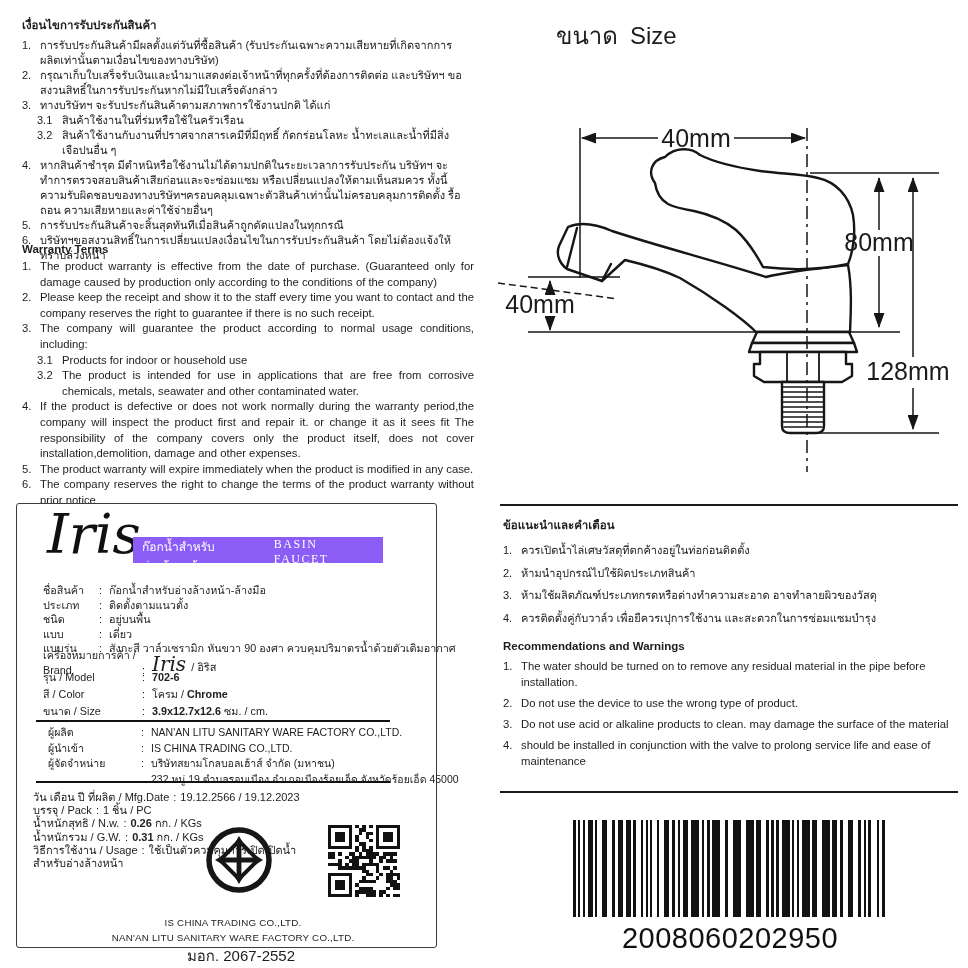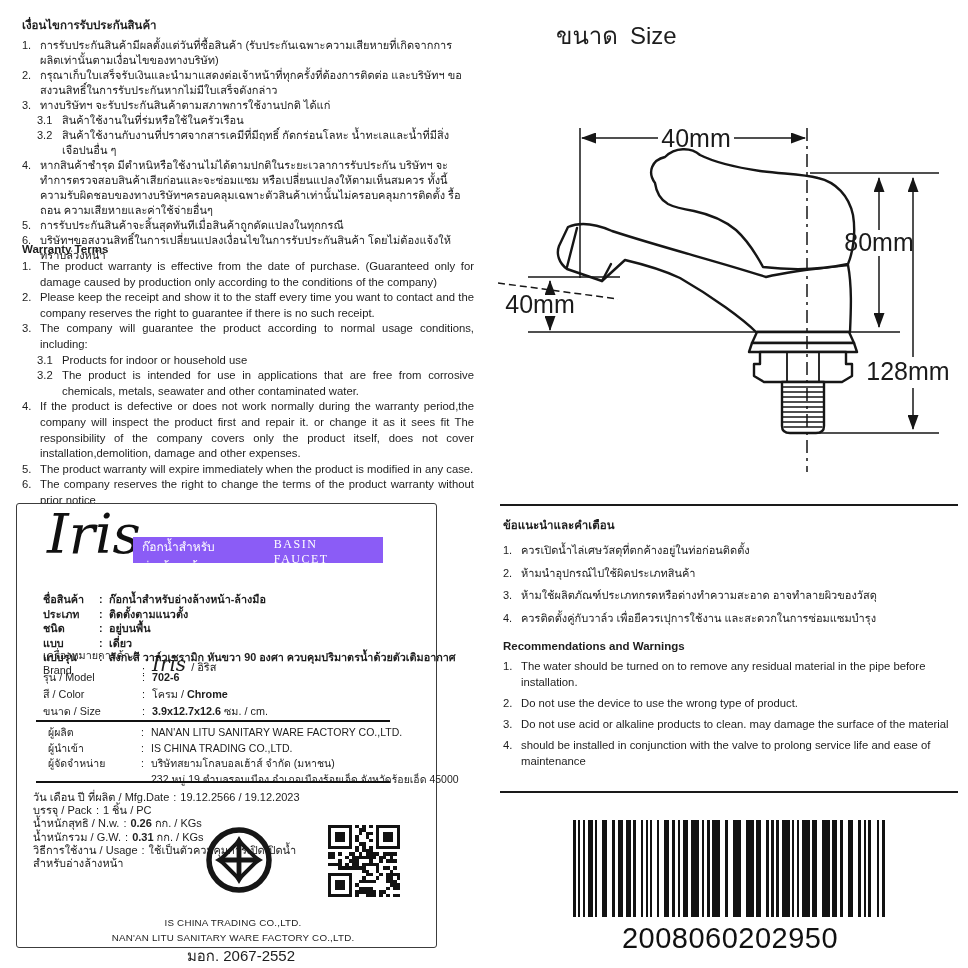--- a/index.html
+++ b/index.html
@@ -33,21 +33,21 @@
   #barcode-number{font-size:29px;letter-spacing:.5px;margin-top:1px;color:#111;}
   
   #label-box{left:16px;top:503px;width:419px;height:443px;border:1.5px solid #3c3c3c;border-radius:3px;background:#fff;}
   #iris-logo{left:30px;top:0px;font-family:"DejaVu Serif","Liberation Serif",serif;font-style:italic;font-size:55px;line-height:60px;color:#101010;}
   #label-bar{left:116px;top:33px;width:250px;height:26px;background:#8b5cf6;color:#fff;display:flex;align-items:flex-start;font-family:Liberation Serif, serif;}
   #label-bar .th{font-size:12px;padding-left:9px;}
   #label-bar .en{margin-left:auto;padding-right:9px;font-size:12px;letter-spacing:1.5px;}
   .frow{display:grid;grid-template-columns:56px 10px 1fr;line-height:14.5px;font-size:10.8px;white-space:nowrap;}
   .frow2{display:grid;grid-template-columns:99px 10px 1fr;font-size:10.8px;white-space:nowrap;}
   .frow3{display:grid;grid-template-columns:93px 10px 1fr;line-height:15.5px;font-size:10.5px;white-space:nowrap;}
-  #sec1{left:26px;top:88px;right:12px;font-weight:bold;}
+  #sec1{left:26px;top:79px;right:12px;}
   #sec2{left:26px;top:143px;right:12px;}
   .brandrow{display:grid;grid-template-columns:99px 10px 1fr;font-size:10.8px;align-items:end;height:22px;}
   .brand-iris{font-family:"DejaVu Serif","Liberation Serif",serif;font-style:italic;font-size:20px;line-height:18px;}
   .brand-th{font-size:11px;margin-left:5px;}
   .mrow{line-height:17px;}
   .b{font-weight:bold;}
   .div-line{left:19px;width:354px;height:2px;background:#111;}
   #sec3{left:31px;top:221px;right:12px;}
   #sec4{left:16px;top:287px;font-size:11px;line-height:13.2px;white-space:nowrap;}
   #sec4 .colon{margin:0 4px;}

